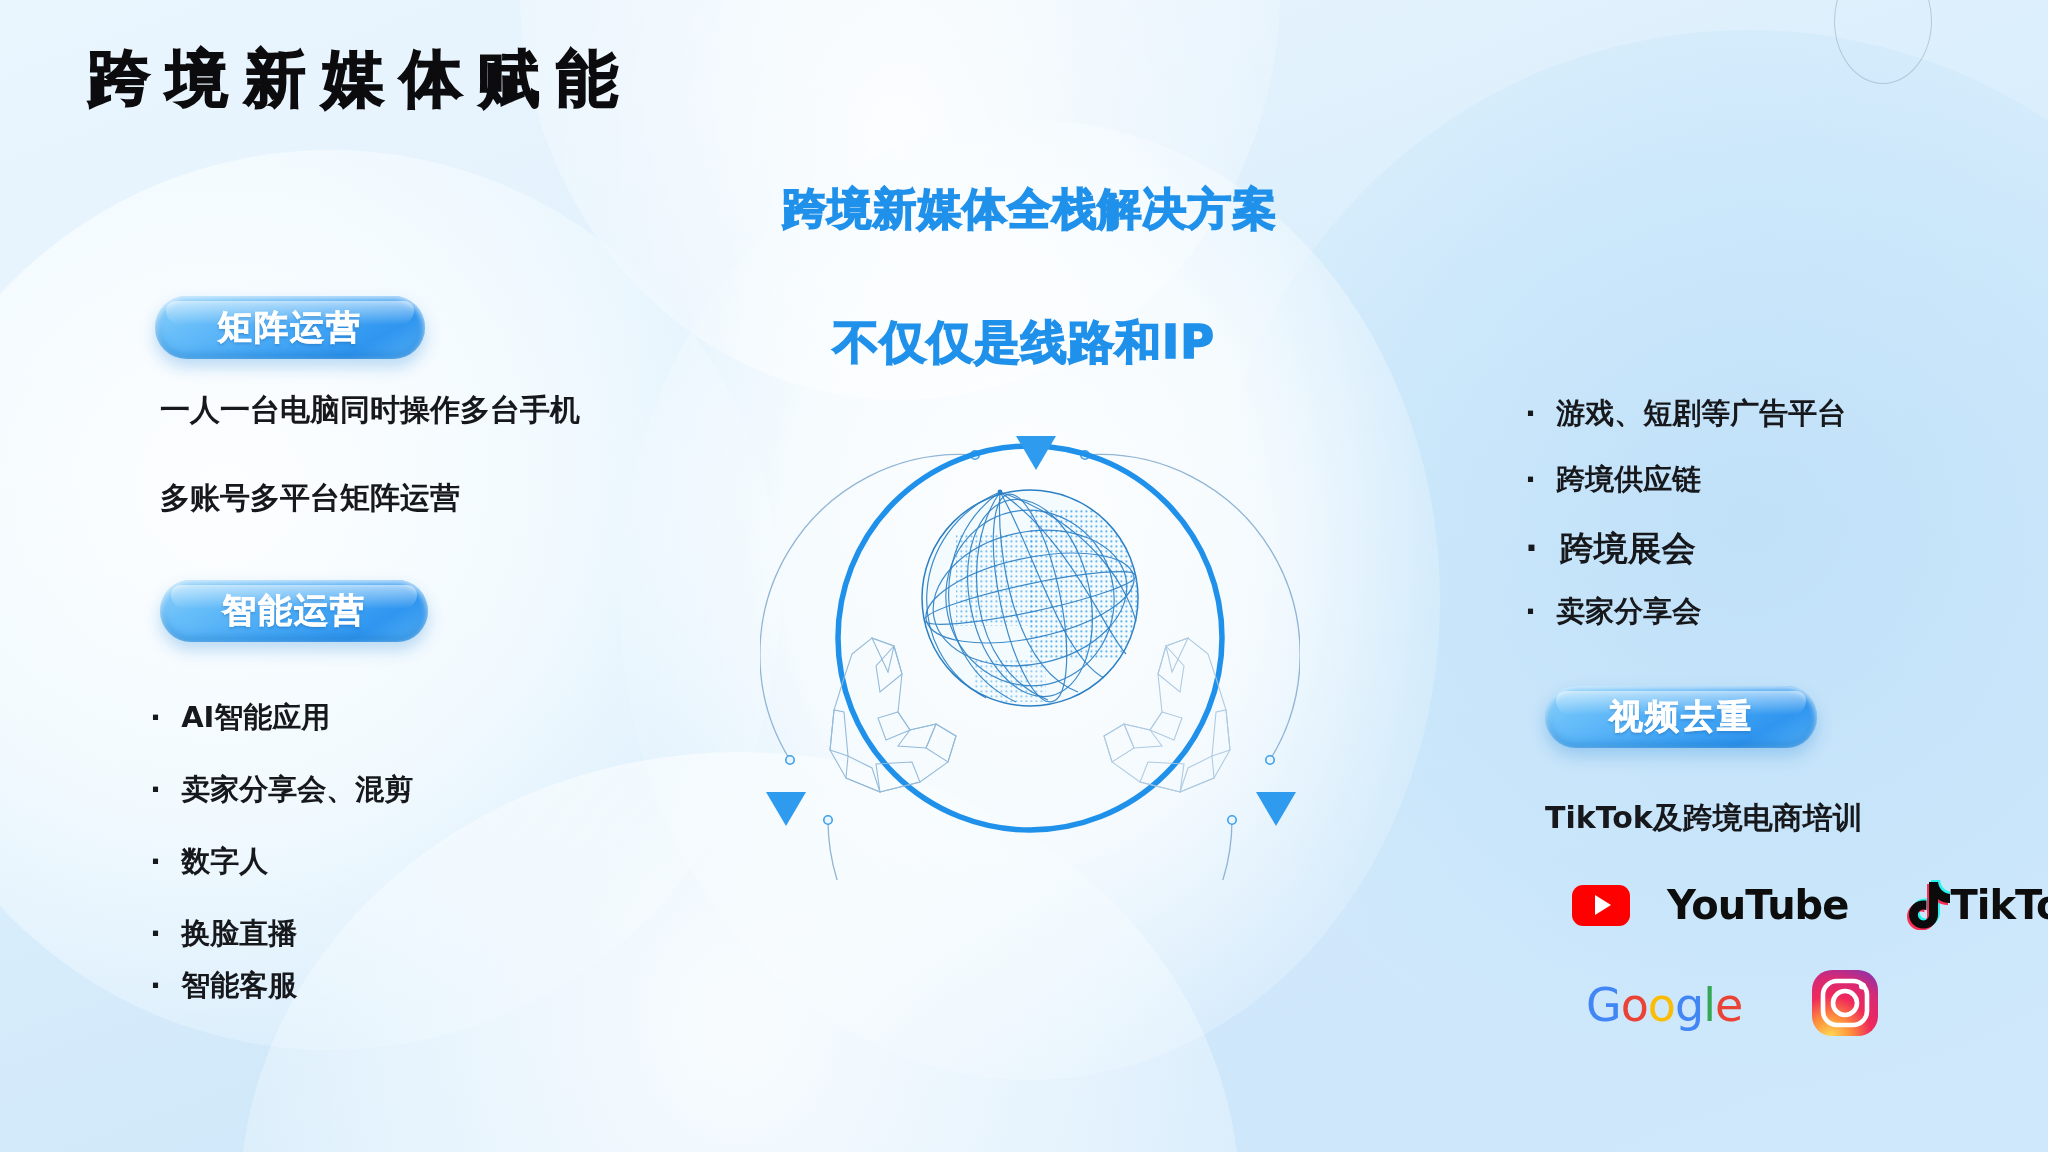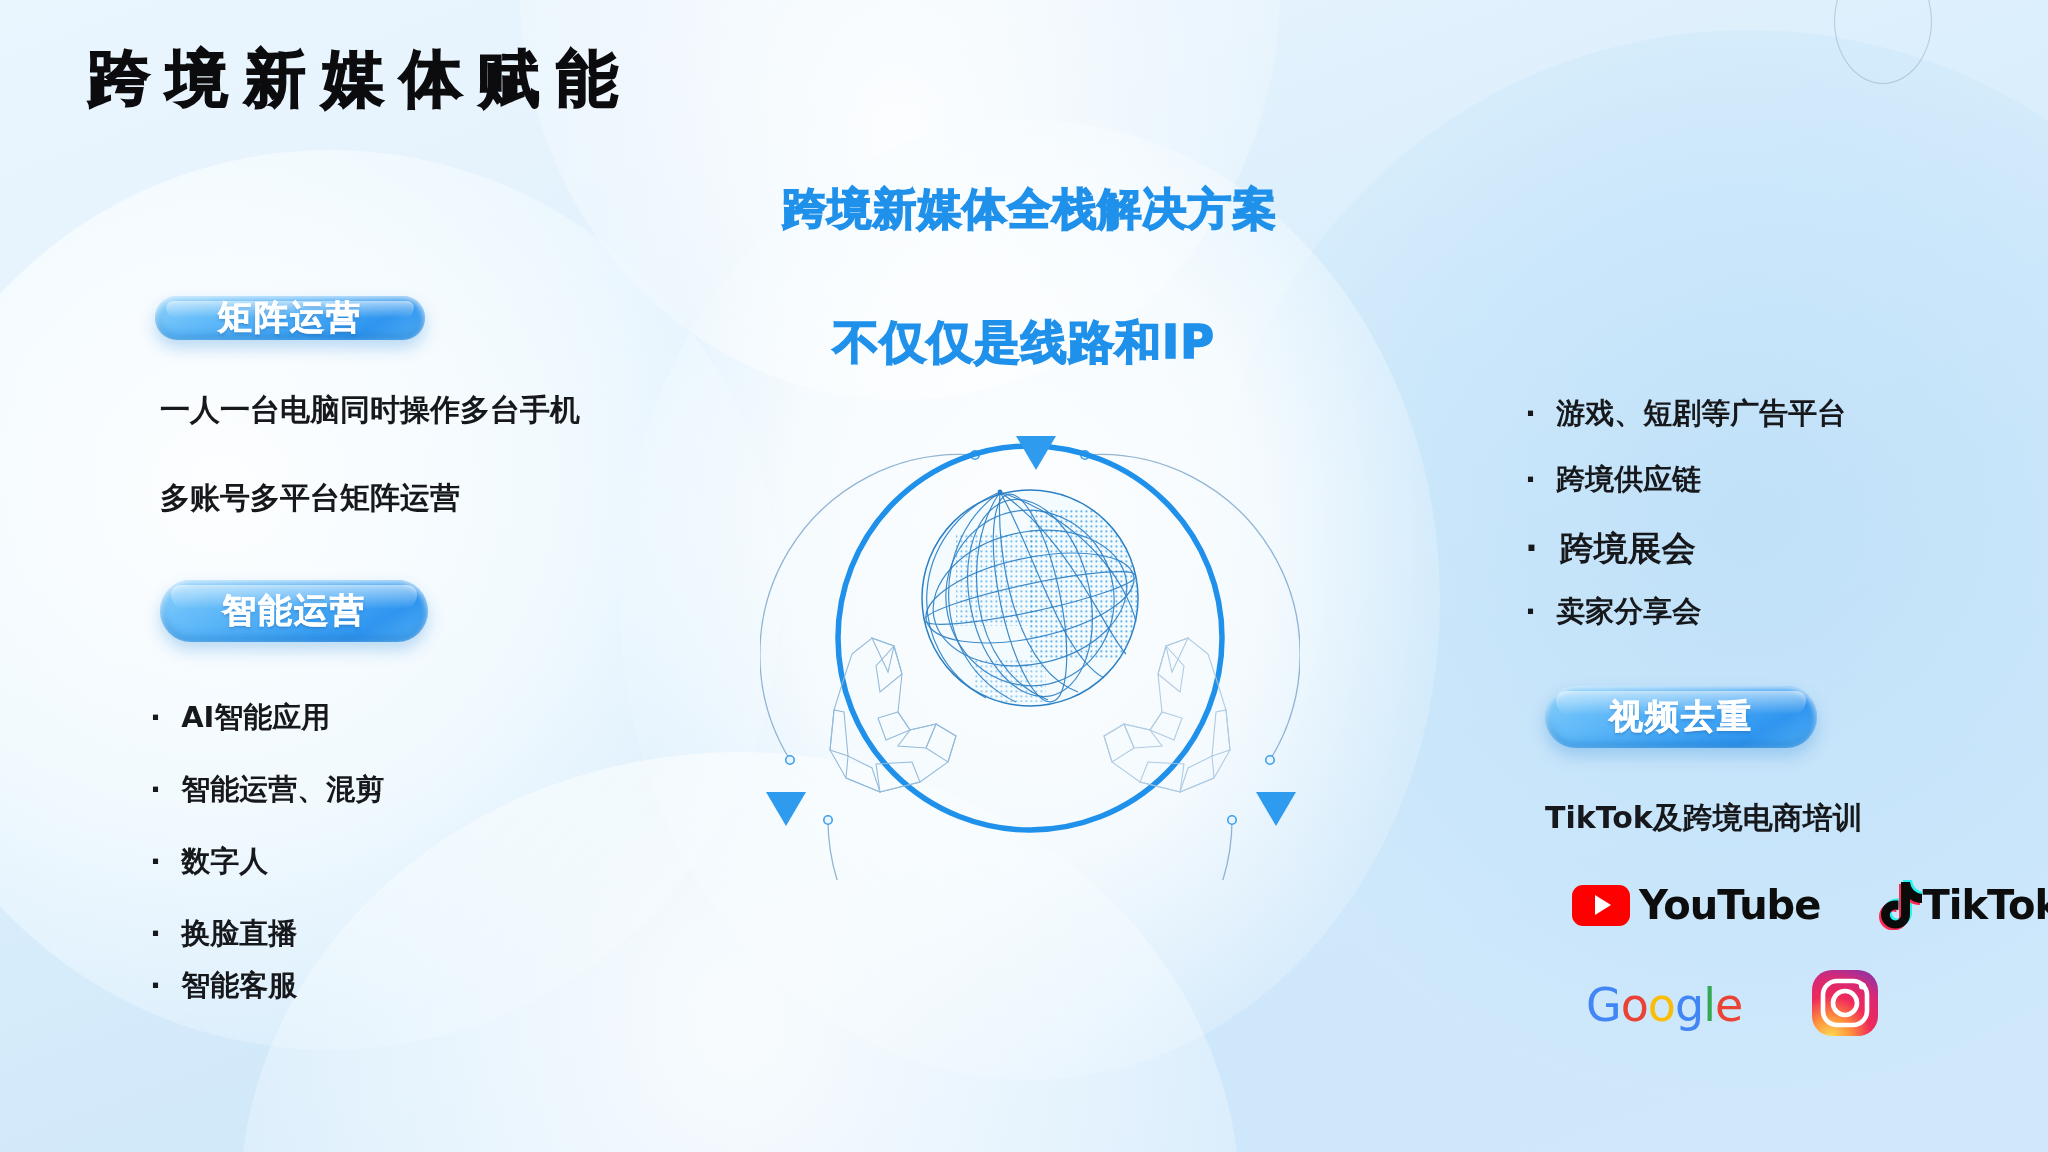--- a/index.html
+++ b/index.html
@@ -89,21 +89,21 @@
   #globe-wrap{position:absolute;left:760px;top:400px;width:540px;height:480px;}
 
   
   .logo-row{position:absolute;display:flex;align-items:center;}
   .yt-badge{
     width:58px;height:41px;border-radius:11px;background:#ff0000;
     display:flex;align-items:center;justify-content:center;margin-right:9px;
   }
   .yt-tri{width:0;height:0;border-left:16px solid #fff;border-top:10px solid transparent;border-bottom:10px solid transparent;margin-left:4px;}
   .yt-text{font-size:40px;font-weight:900;color:#0d0d0d;letter-spacing:-1px;
-    font-family:"DejaVu Sans","Liberation Sans",sans-serif;}
+    font-family:"DejaVu Sans","Liberation Sans",sans-serif;margin-left:28px;}
   .tt-text{font-size:40px;font-weight:900;color:#0d0d0d;letter-spacing:-1px;
     font-family:"DejaVu Sans","Liberation Sans",sans-serif;}
   .g-text{font-size:46px;font-weight:400;letter-spacing:-1px;
     font-family:"DejaVu Sans","Liberation Sans",sans-serif;}
 </style>
 </head>
 <body>
 
 <div id="stage">
 
@@ -112,34 +112,34 @@
   <div class="blob blob-left"></div>
   <div class="blob blob-center"></div>
   <div class="blob blob-bottom"></div>
   <div class="ring-deco"></div>
 
   <div class="main-title">跨境新媒体赋能</div>
 
   <div id="head1" class="center-head">跨境新媒体全栈解决方案</div>
   <div id="head2" class="center-head">不仅仅是线路和IP</div>
 
-  <div class="pill" style="left:155px;top:296px;width:270px;height:44px;font-size:34px;letter-spacing:2px;">矩阵运营</div>
+  <div class="pill" style="left:155px;top:296px;width:270px;height:63px;font-size:34px;letter-spacing:2px;">矩阵运营</div>
 
   <div class="ltext" style="left:160px;top:390px;font-size:30px;">一人一台电脑同时操作多台手机</div>
   <div class="ltext" style="left:160px;top:478px;font-size:30px;">多账号多平台矩阵运营</div>
 
   <div class="pill" style="left:160px;top:580px;width:268px;height:62px;font-size:34px;letter-spacing:2px;">智能运营</div>
 
   <div class="ltext" style="left:150px;top:698px;font-size:29px;">
     <span style="margin-right: 10px;">·</span>
     <span>AI智能应用</span>
   </div>
   <div class="ltext" style="left:150px;top:770px;font-size:29px;">
     <span style="margin-right: 10px;">·</span>
-    <span>智能运营、混剪</span>
+    <span>卖家分享会、混剪</span>
   </div>
   <div class="ltext" style="left:150px;top:842px;font-size:29px;">
     <span style="margin-right: 10px;">·</span>
     <span>数字人</span>
   </div>
   <div class="ltext" style="left:150px;top:914px;font-size:29px;">
     <span style="margin-right: 10px;">·</span>
     <span>换脸直播</span>
   </div>
   <div class="ltext" style="left:150px;top:966px;font-size:29px;">

